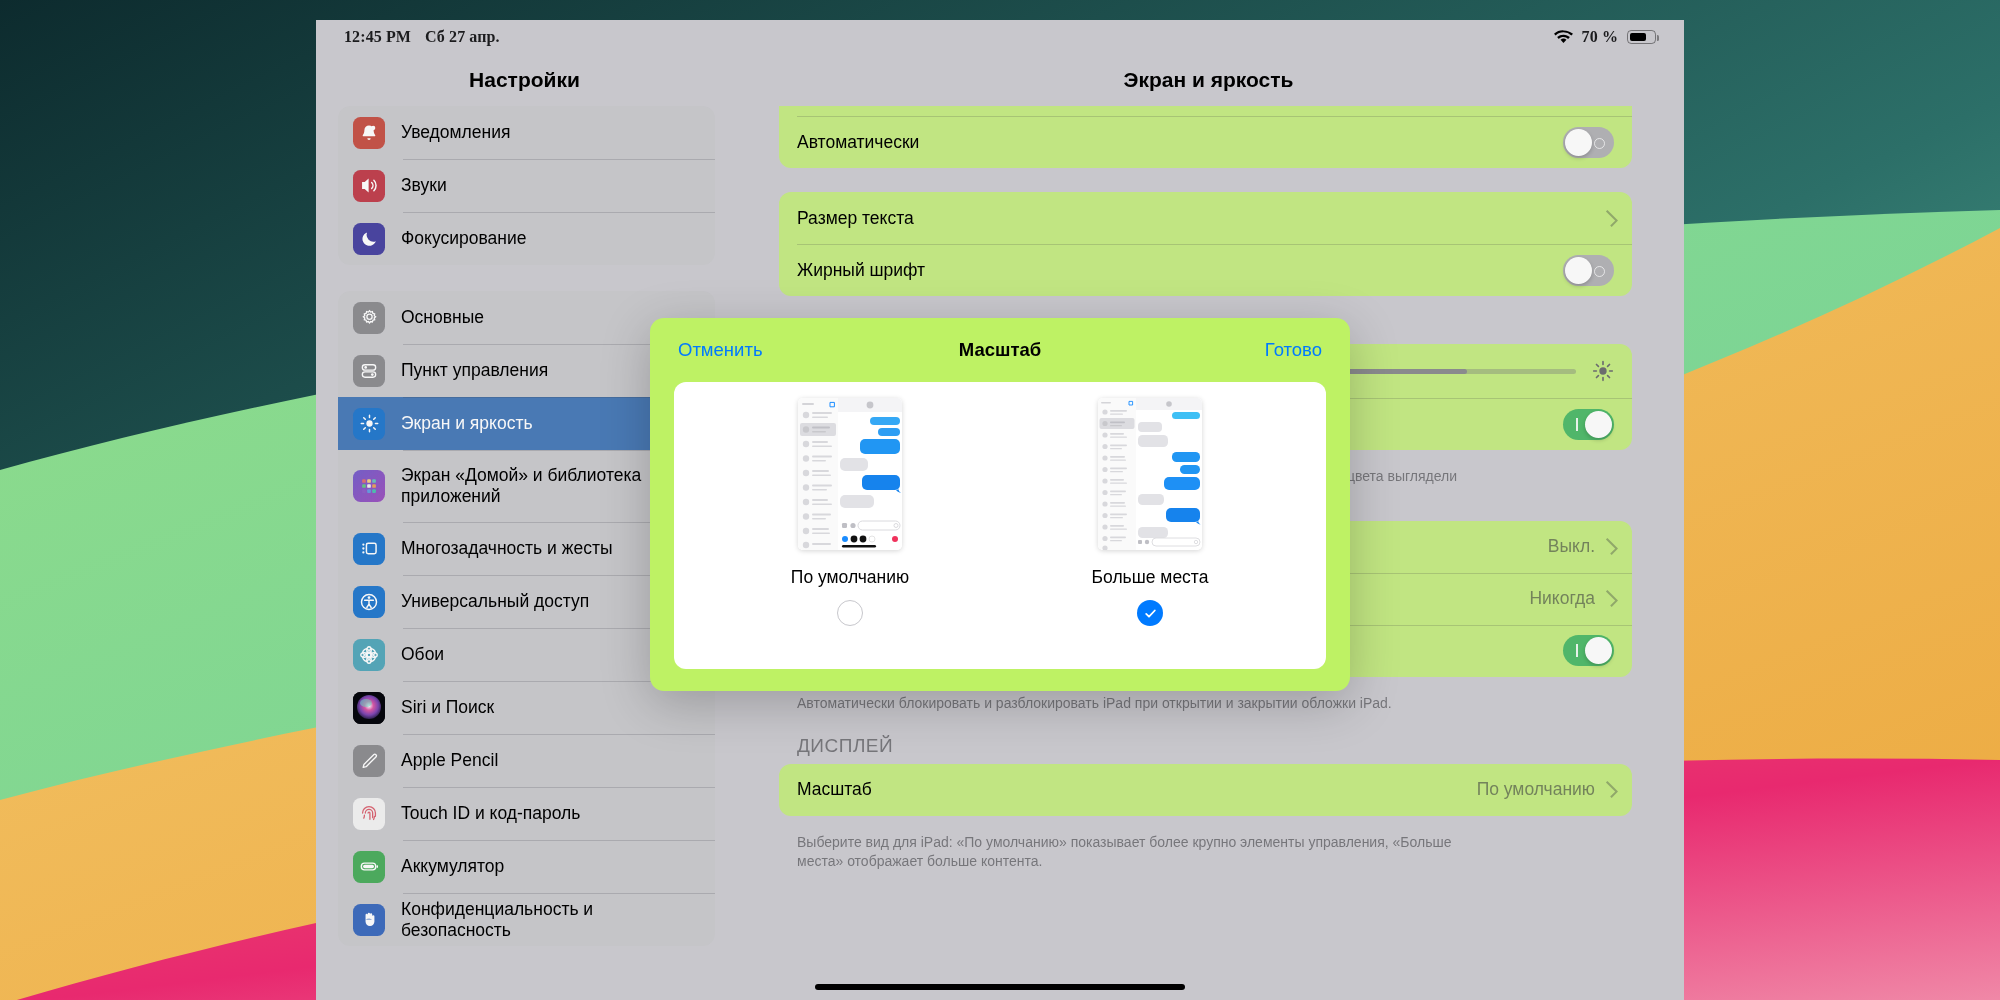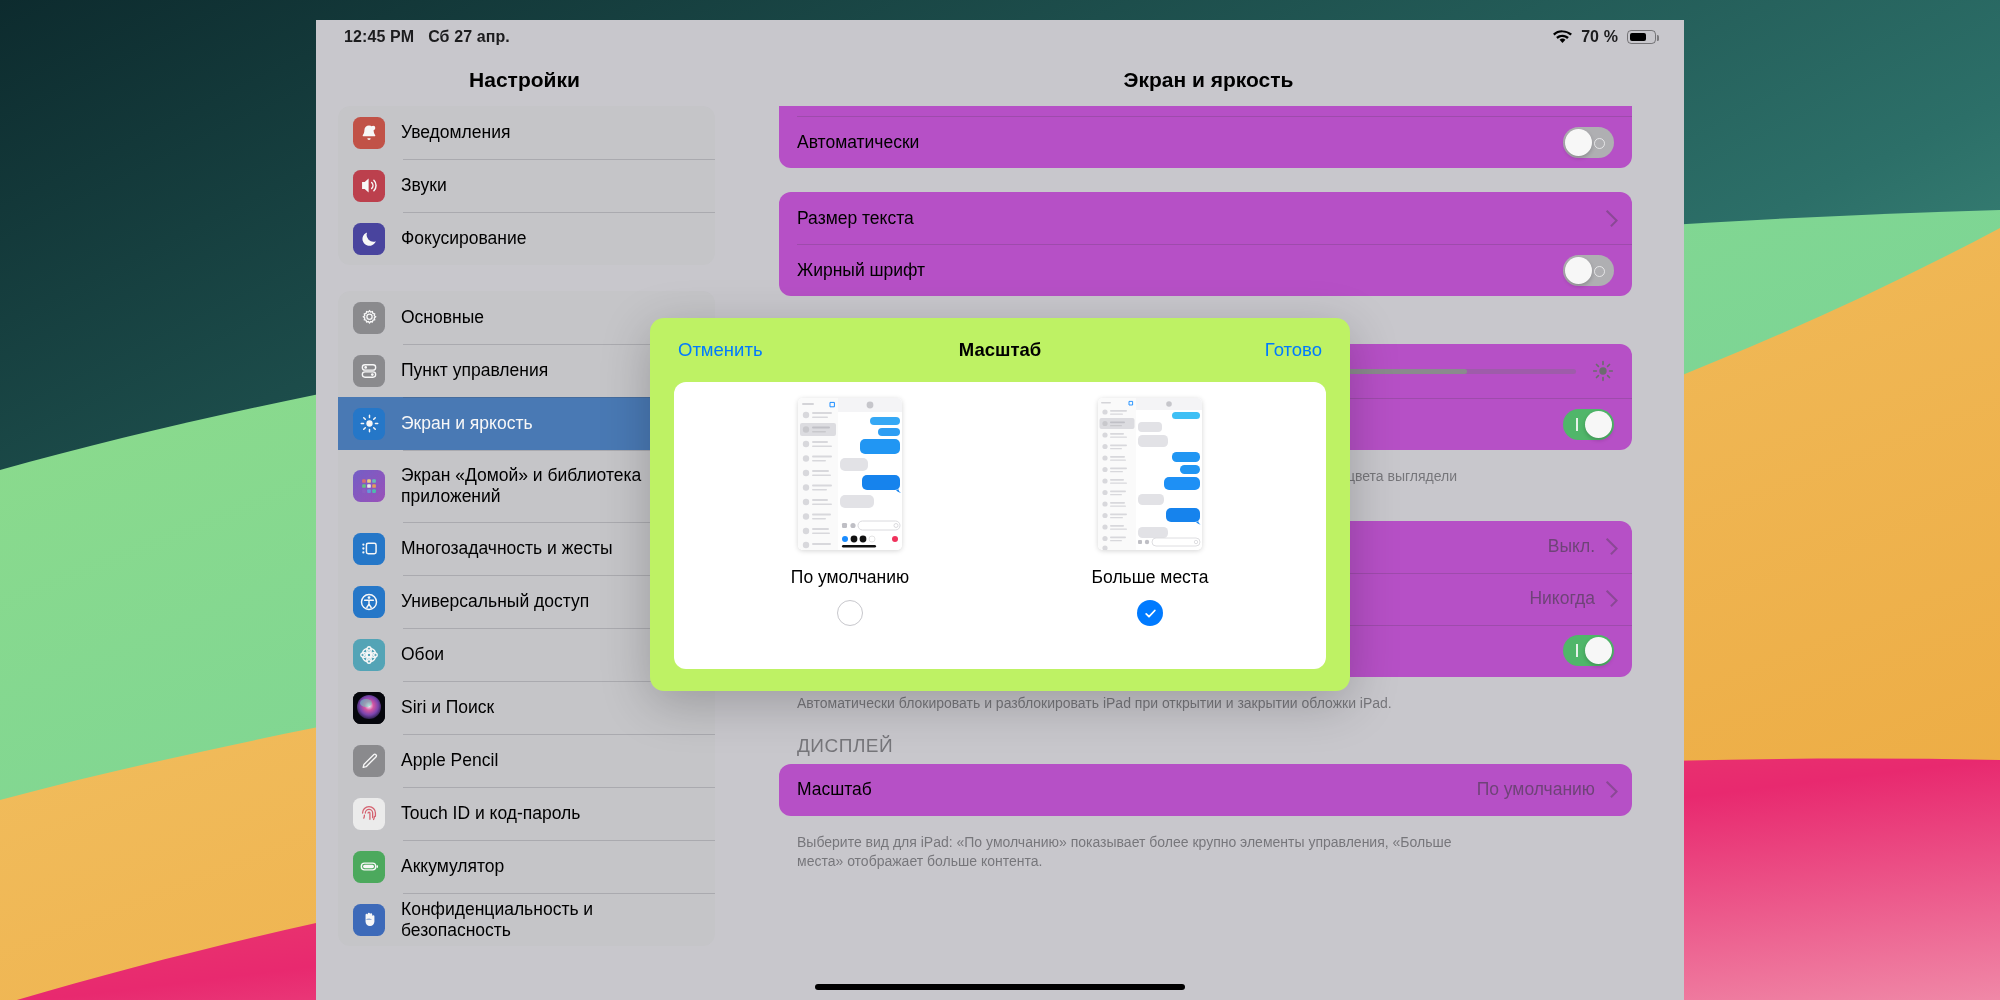--- a/index.html
+++ b/index.html
@@ -25,20 +25,21 @@
     flex-direction:column;
   }
 
   
   #status-bar {
     height:34px; flex:0 0 34px;
     display:flex; align-items:center;
     padding:0 28px;
     font-size:16px; font-weight:600; color:#1c1c1e;
     letter-spacing:.1px;
+    font-family:Liberation Serif, serif;
   }
   #status-left { display:flex; gap:14px; align-items:center; }
   #status-right { margin-left:auto; display:flex; gap:9px; align-items:center; }
   .wifi-ico { width:19px; height:15px; display:block; }
   .battery {
     position:relative; width:29px; height:14px;
     border:1.6px solid rgba(0,0,0,.42); border-radius:4.2px;
     display:flex; align-items:center; padding:1.6px;
   }
   .battery::after {
@@ -96,21 +97,21 @@
     overflow:hidden;
   }
   .app-icon svg { display:block; }
 
   
   #content {
     flex:1; padding:0 52px 0 46px;
     overflow:hidden; position:relative;
   }
   .card {
-    background:#d946ef; border-radius:12px; overflow:hidden; margin-bottom:10px;
+    background:#bef264; border-radius:12px; overflow:hidden; margin-bottom:10px;
   }
   .c-row {
     display:flex; align-items:center;
     min-height:52px; padding:0 18px;
     position:relative;
   }
   .c-row + .c-row::before {
     content:""; position:absolute; left:18px; right:0; top:0;
     height:1px; background:rgba(60,60,67,.19);
   }

